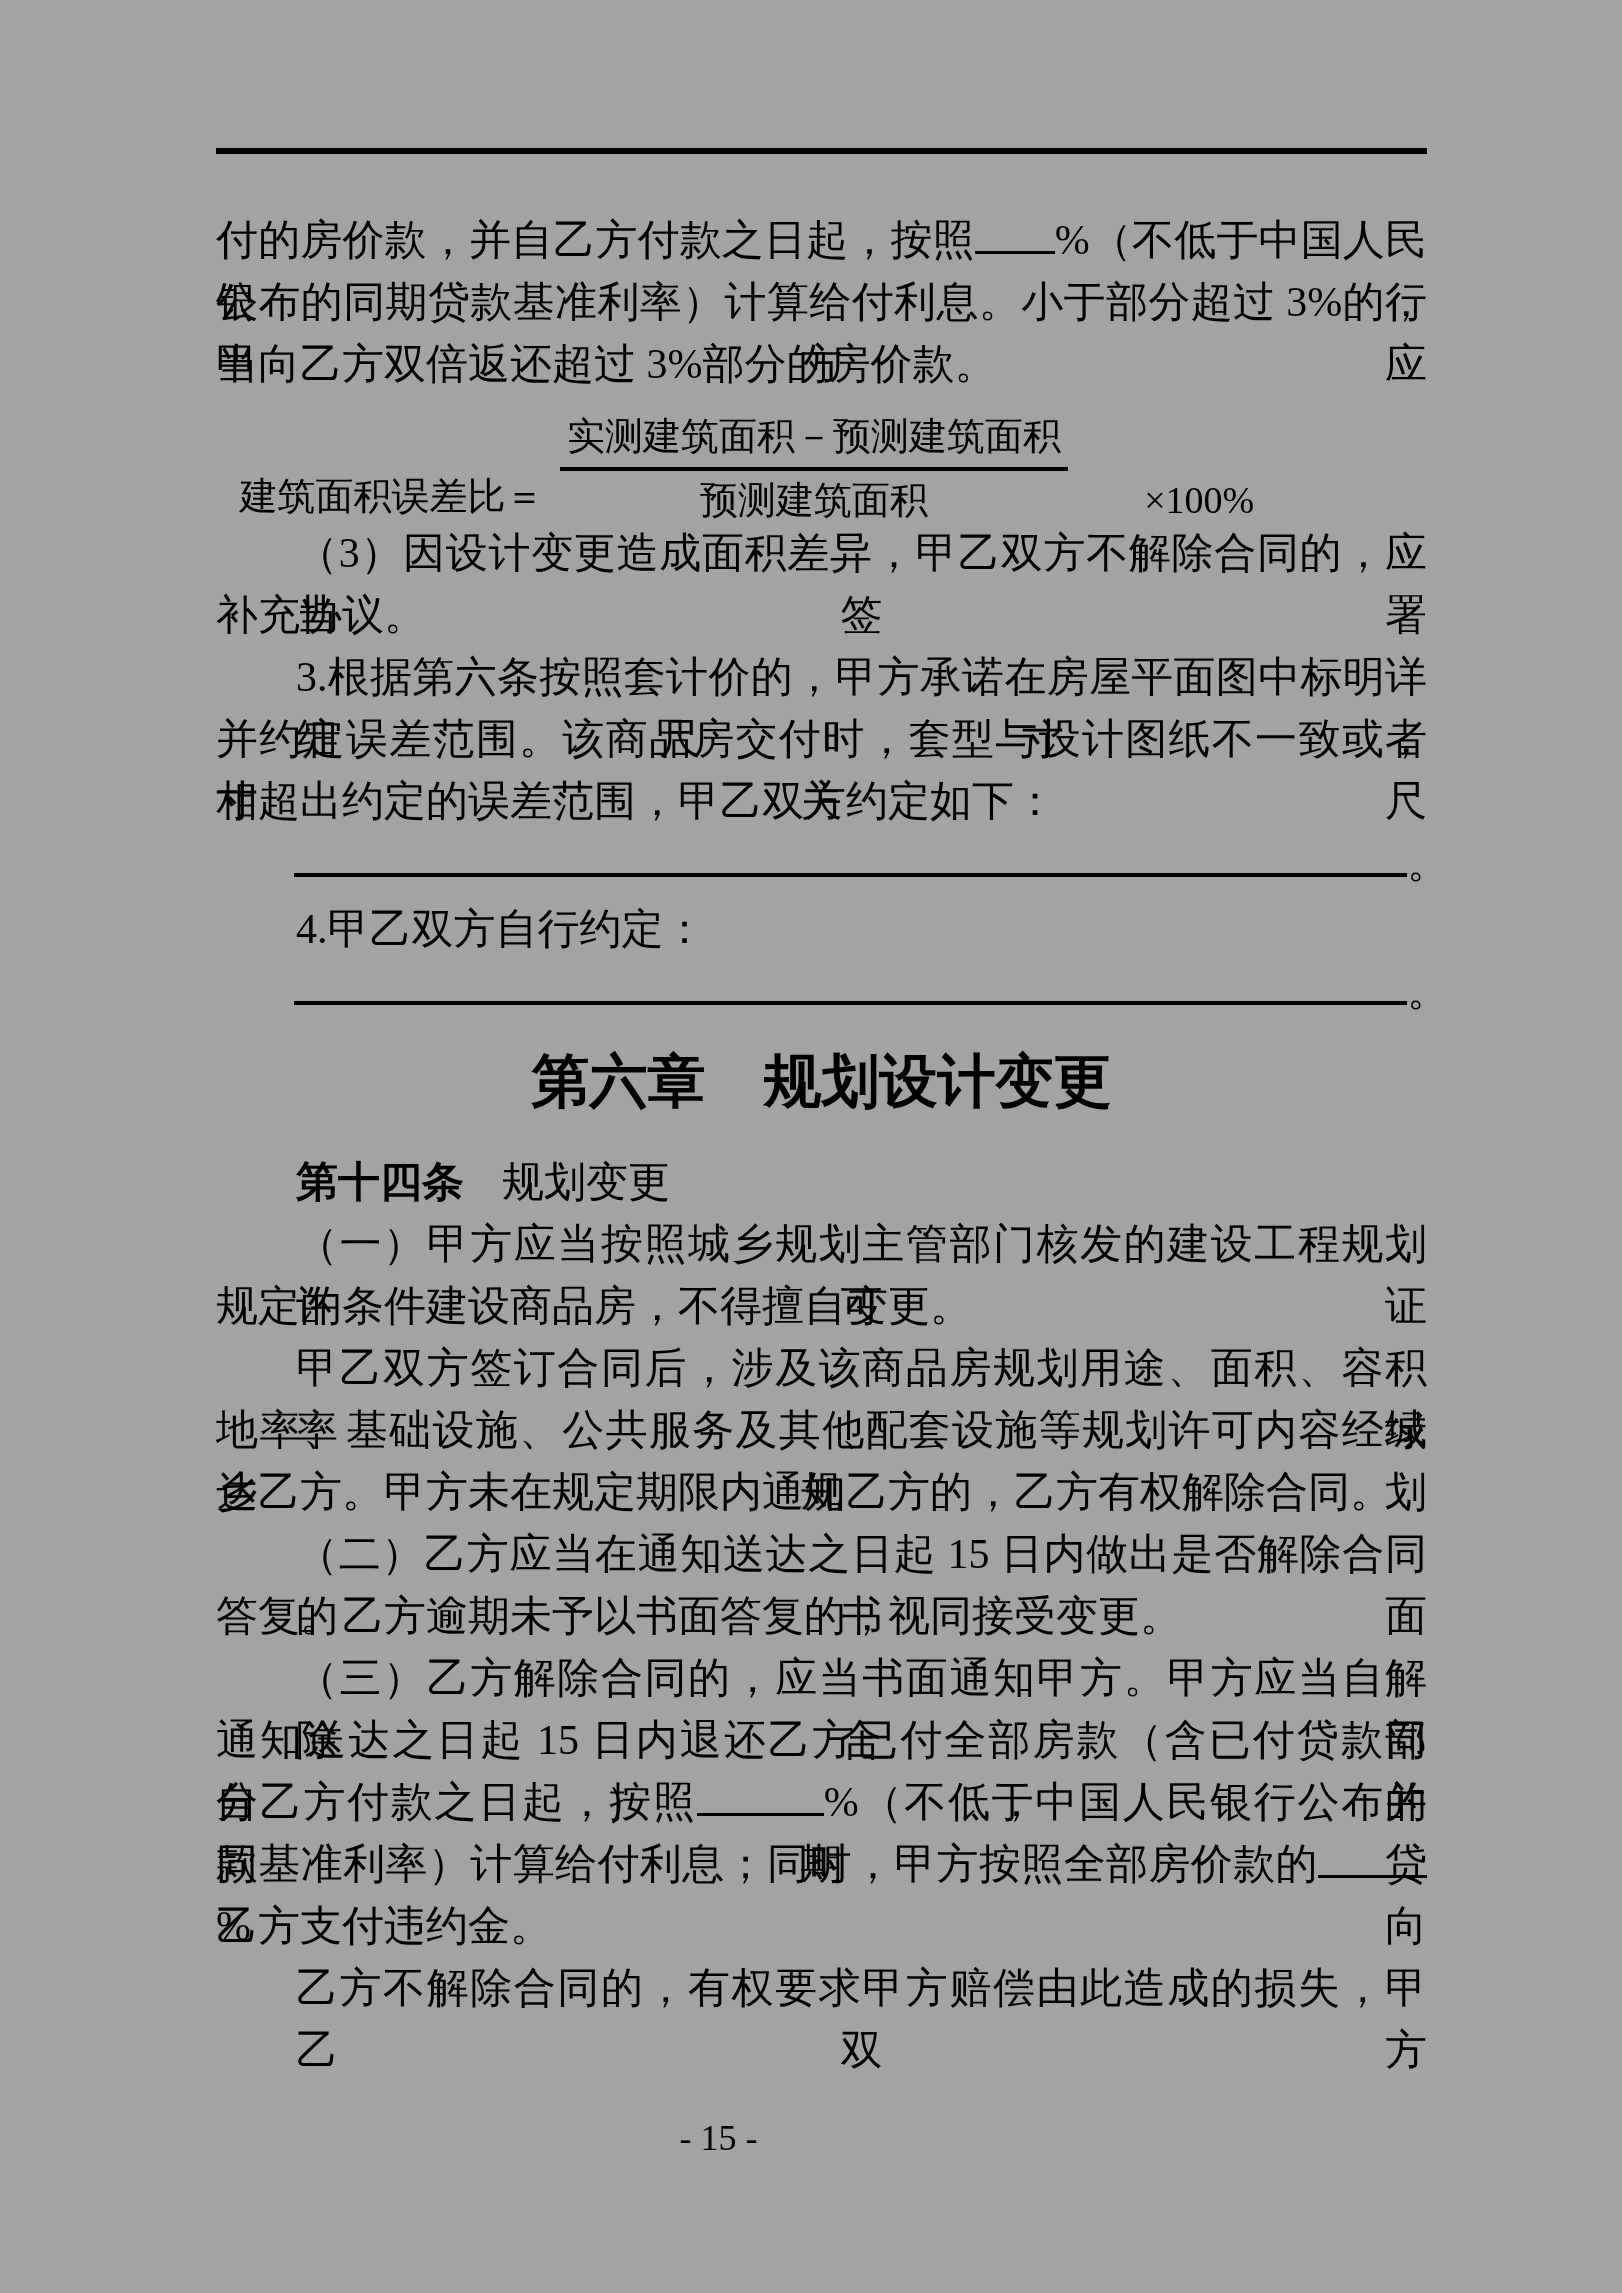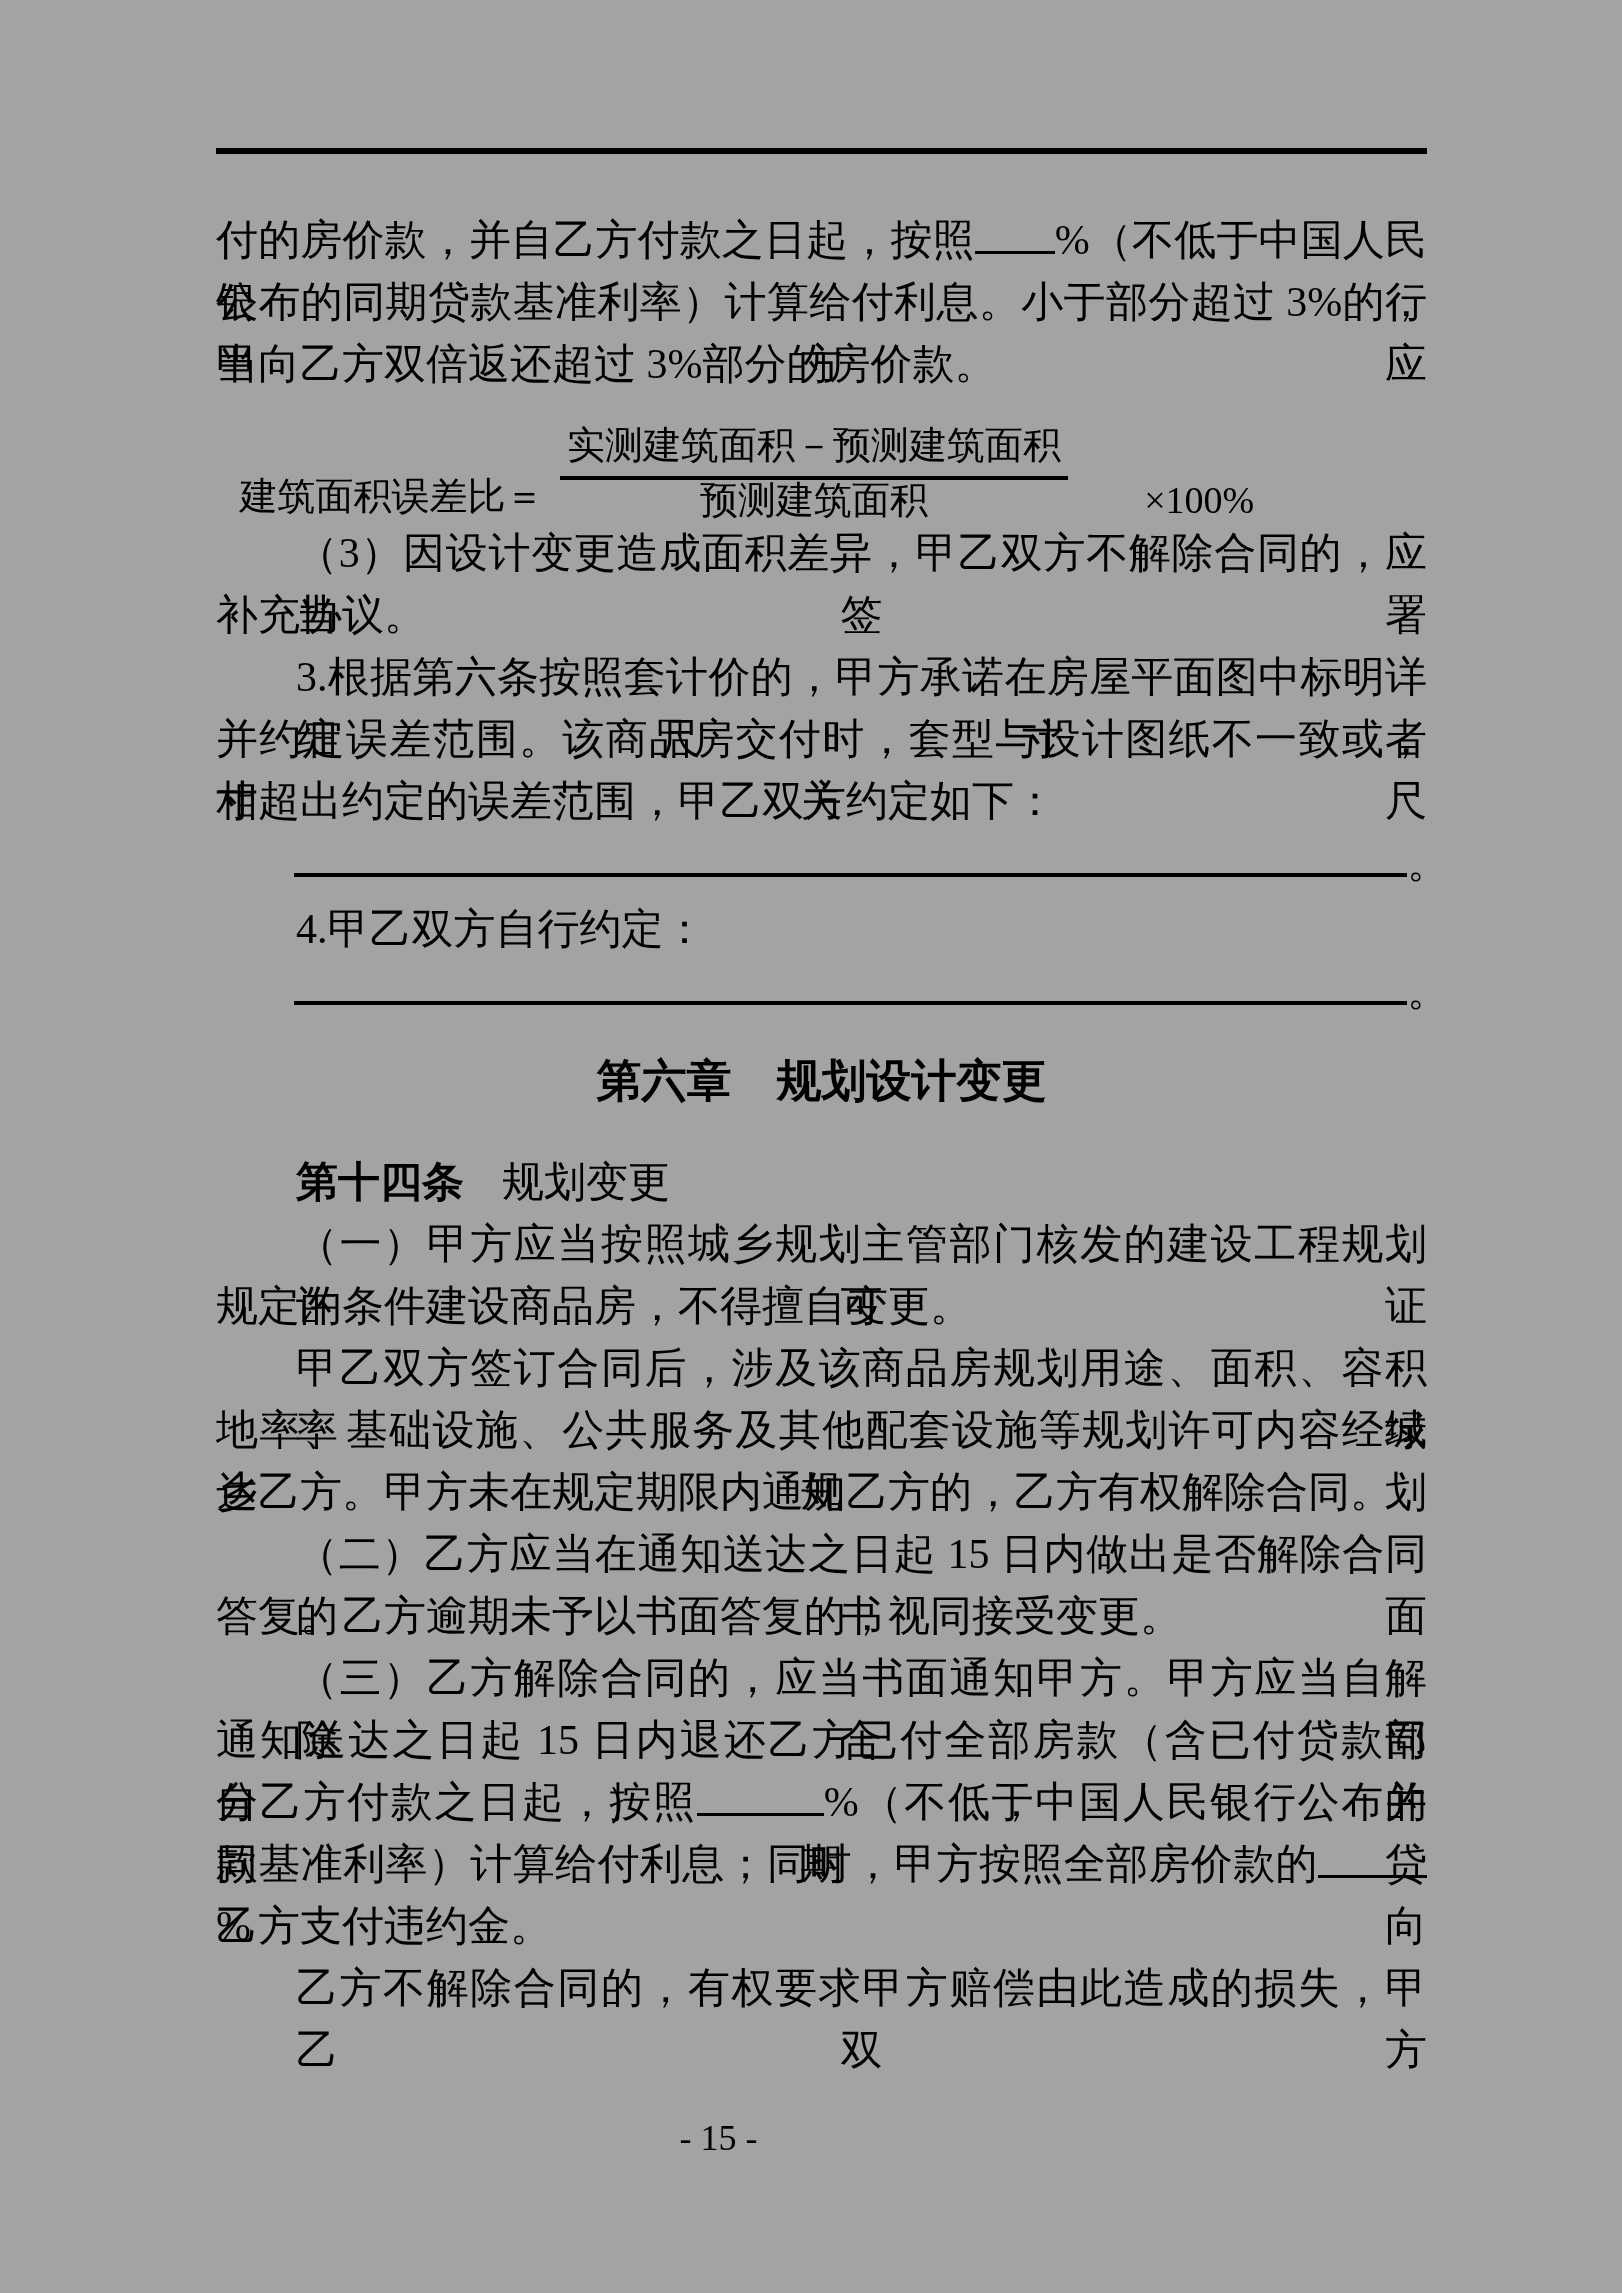--- a/index.html
+++ b/index.html
@@ -34,32 +34,32 @@
   
   .formula-row{
     display:flex;align-items:flex-end;height:127px;
     font-size:38px;padding-left:23.6px;
   }
   .fraction{
     display:inline-flex;flex-direction:column;align-items:center;
     margin-left:16px;text-align:center;
   }
   .numer{border-bottom:4.5px solid #000;padding:1.8px 7.3px 9px 7.3px;line-height:1.1;}
-  .denom{line-height:1.1;}
+  .denom{padding-top:9px;line-height:1.1;}
   .f-mult{margin-left:76px;}
   
   .blankrow{padding-left:78px;}
   .longline{
     display:inline-block;width:1113px;height:0;
     border-bottom:4.5px solid #000;vertical-align:baseline;
   }
   
   .chapter{
     font-family:"Liberation Sans","DejaVu Sans",sans-serif;
-    font-weight:bold;font-size:45px;
+    font-weight:bold;font-size:58px;
     text-align:center;height:100px;line-height:100px;margin-top:9px;
     white-space:nowrap;
   }
   .article{margin-top:20px;}
   .article .no{font-weight:bold;}
   .article .ttl{margin-left:38px;}
   .mt16{margin-top:4px;}
   .pagenum{
     position:absolute;left:0;right:186px;top:2111px;
     text-align:center;font-size:36px;line-height:55px;

